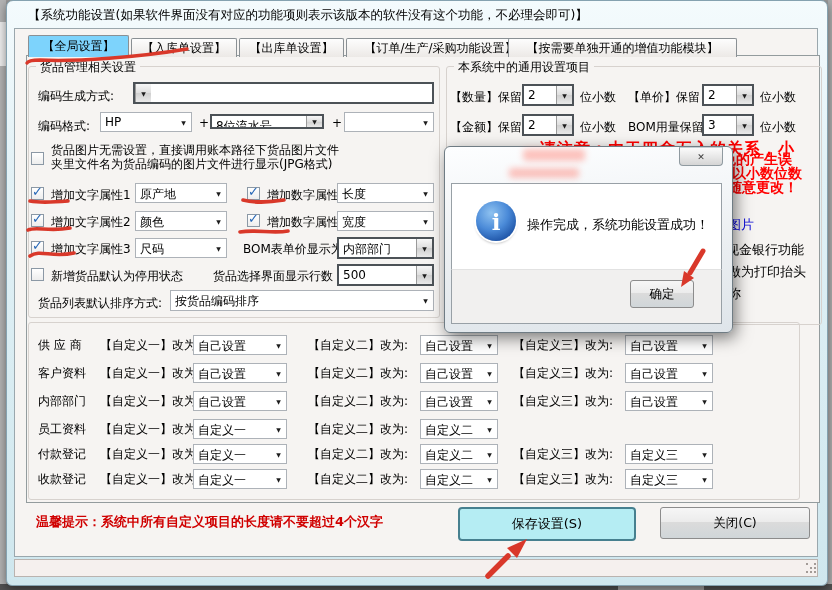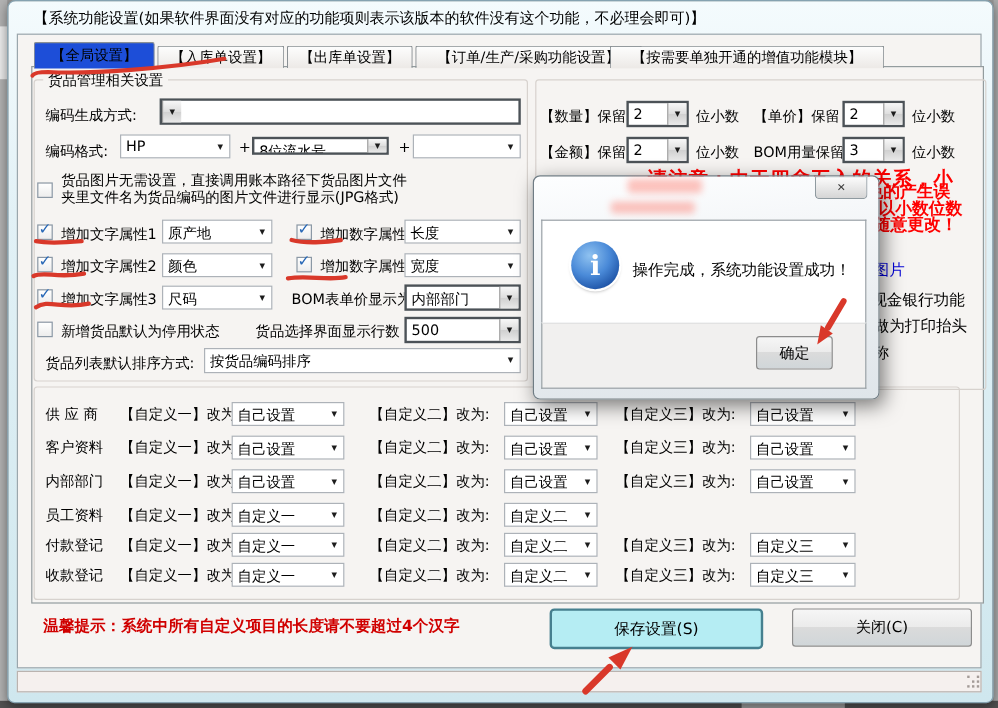--- a/index.html
+++ b/index.html
@@ -12,21 +12,21 @@
        border:1px solid #85a2b0;border-radius:7px 7px 6px 6px;box-shadow:0 3px 10px rgba(0,0,0,.45)}
   .client{position:absolute;left:14px;top:28px;width:802px;height:527px;background:#f6f4f2;border:1px solid #9aa7ad}
   .statusbar{position:absolute;left:14px;top:559px;width:802px;height:16px;background:#f5f0ee;border:1px solid #bab3af}
   .grip{position:absolute;left:806px;top:563px;width:12px;height:12px}
   .grip::after{content:"";position:absolute;width:2px;height:2px;background:#a39b97;
      box-shadow:8px 0 0 #a39b97,8px 4px 0 #a39b97,8px 8px 0 #a39b97,4px 4px 0 #a39b97,4px 8px 0 #a39b97,0 8px 0 #a39b97}
   .wtitle{position:absolute;left:28px;top:7px;font-size:12.5px;font-weight:400;white-space:nowrap}
   
   .tab{position:absolute;display:flex;align-items:center;justify-content:center;font-size:12px;white-space:nowrap;
        background:linear-gradient(#fdfdfd,#ece9e6);border:1px solid #8a9094;border-bottom:none;border-radius:2px 2px 0 0;z-index:3}
-  .tab.active{background:#1d4ed8;z-index:5}
+  .tab.active{background:#7dd3fc;z-index:5}
   .panel{position:absolute;left:26px;top:55px;width:792px;height:446px;background:#f6f4f2;border:1px solid #939c9e;z-index:2}
   
   .grp{position:absolute;border:1px solid #d7d2ce;border-radius:3px;z-index:4}
   .grp-t{position:absolute;font-size:12px;background:#f6f4f2;padding:0 4px;white-space:nowrap;z-index:5}
   .lbl{position:absolute;font-size:12px;white-space:nowrap;z-index:6}
   
   .combo{display:flex;align-items:stretch;background:#fff;border:1px solid #adb2b8;box-sizing:border-box;z-index:6}
   .combo .cv{flex:1;font-size:12px;padding:2px 3px 0 4px;white-space:nowrap;overflow:hidden}
   .combo .ca{width:15px;display:flex;align-items:center;justify-content:center;font-size:6px;color:#1c1c1c}
   .combo.dark{border:2px solid #4c5257}
@@ -177,20 +177,21 @@
     <span class="ca">▼</span>
   </div>
 
   <div class="lbl" style="left:38px;top:295px">货品列表默认排序方式:</div>
   <div class="combo abs" style="left:170px;top:290px;width:264px;height:21px">
     <span class="cv">按货品编码排序</span>
     <span class="ca">▼</span>
   </div>
 
   <div class="grp" style="left:446px;top:66px;width:374px;height:257px"></div>
+  <div class="grp-t" style="left:454px;top:59px">本系统中的通用设置项目</div>
 
   <div class="lbl" style="left:450px;top:89px">【数量】保留</div>
   <div class="combo dark abs" style="left:522px;top:84px;width:52px;height:22px">
     <span class="cv">2</span>
     <span class="ca">▼</span>
   </div>
   <div class="lbl" style="left:580px;top:89px">位小数</div>
   <div class="lbl" style="left:628px;top:89px">【单价】保留</div>
   <div class="combo dark abs" style="left:702px;top:84px;width:52px;height:22px">
     <span class="cv">2</span>

